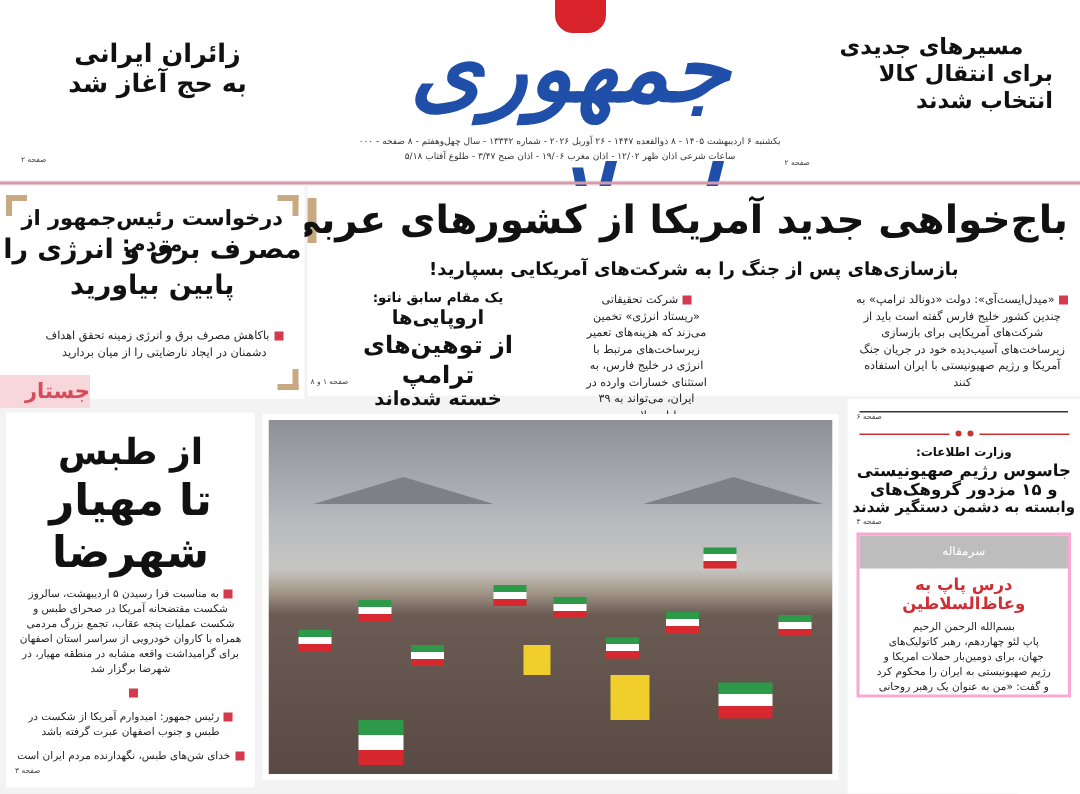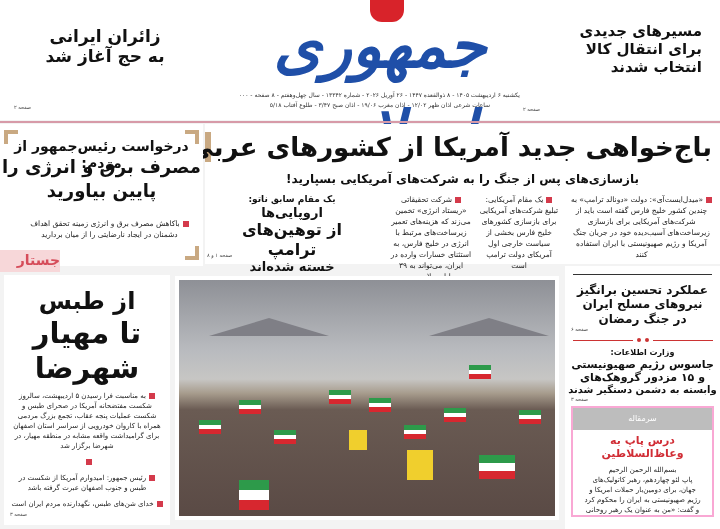--- a/index.html
+++ b/index.html
@@ -45,39 +45,36 @@
     <div class="abs blood"></div>
     <div class="abs logo">
       <div class="logo-text">جمهوری اسلامی</div>
     </div>
     <div class="abs dateline" style="left:240px;top:90px;width:280px;">
       <div style="white-space:nowrap;overflow:hidden;">یکشنبه ۶ اردیبهشت ۱۴۰۵ - ۸ ذوالقعده ۱۴۴۷ - ۲۶ آوریل ۲۰۲۶ - شماره ۱۳۳۴۲ - سال چهل‌وهفتم - ۸ صفحه - ۱۰۰۰۰ تومان</div>
       <div style="white-space:nowrap;overflow:hidden;">ساعات شرعی  اذان ظهر ۱۲/۰۲ - اذان مغرب ۱۹/۰۶ - اذان صبح ۳/۴۷ - طلوع آفتاب ۵/۱۸</div>
     </div>
 
     <div class="abs" style="left:540px;top:18px;width:170px;">
-      <div class="side-head" style="font-size:15px;text-align:right;padding-right:8px;margin-top:4px;">مسیرهای جدیدی</div>
+      <div class="side-head" style="font-size:15px;text-align:center;padding-right:8px;margin-top:4px;">مسیرهای جدیدی</div>
       <div class="side-head" style="font-size:15px;text-align:right;padding-right:8px;">برای انتقال کالا</div>
       <div class="side-head" style="font-size:15px;text-align:right;padding-right:8px;">انتخاب شدند</div>
     </div>
     <div class="abs page-ref" style="left:523px;top:106px;">صفحه ۲</div>
   </div>
 
   <div class="abs rule-pink" style="left:0;top:121px;width:720px;"></div>
 
   <div class="abs white" style="left:205px;top:124px;width:515px;height:140px;">
     <div class="abs" style="left:0;top:8px;width:6px;height:30px;background:#c9a982;"></div>
     <div class="abs main-head" style="right:8px;top:8px;">باج‌خواهی جدید آمریکا از کشورهای عربی خلیج فارس</div>
     <div class="abs sub-head" style="left:0;right:0;top:48px;">بازسازی‌های پس از جنگ را به شرکت‌های آمریکایی بسپارید!</div>
 
     <div class="abs col-text" style="right:6px;top:70px;width:145px;">
       <span class="bullet"></span><span>«میدل‌ایست‌آی»: دولت «دونالد ترامپ» به چندین کشور خلیج فارس گفته است باید از شرکت‌های آمریکایی برای بازسازی زیرساخت‌های آسیب‌دیده خود در جریان جنگ آمریکا و رژیم صهیونیستی با ایران استفاده کنند</span>
-    </div>
-    <div class="abs col-text" style="right:160px;top:70px;width:82px;">
-      <span class="bullet"></span><span>یک مقام آمریکایی: تبلیغ شرکت‌های آمریکایی برای بازسازی کشورهای خلیج فارس بخشی از سیاست خارجی اول آمریکای دولت ترامپ است</span>
     </div>
     <div class="abs col-text" style="right:248px;top:70px;width:82px;">
       <span class="bullet"></span><span>شرکت تحقیقاتی «ریستاد انرژی» تخمین می‌زند که هزینه‌های تعمیر زیرساخت‌های مرتبط با انرژی در خلیج فارس، به استثنای خسارات وارده در ایران، می‌تواند به ۳۹ میلیارد دلار برسد</span>
     </div>
 
     <div class="abs" style="left:12px;top:70px;width:150px;">
       <div class="side-head" style="font-size:9px;">یک مقام سابق ناتو:</div>
       <div class="side-head" style="font-size:13px;text-align:center;">اروپایی‌ها</div>
       <div class="side-head" style="font-size:16px;">از توهین‌های ترامپ</div>
       <div class="side-head" style="font-size:13px;">خسته شده‌اند</div>
@@ -131,25 +128,20 @@
     <div class="flag" style="left:290px;top:85px;"></div>
     <div class="flag" style="left:300px;top:175px;width:36px;height:24px;"></div>
     <div class="flag" style="left:340px;top:130px;"></div>
     <div class="flag" style="left:60px;top:200px;width:30px;height:30px;"></div>
     <div class="yflag" style="left:170px;top:150px;"></div>
     <div class="yflag" style="left:228px;top:170px;width:26px;height:30px;"></div>
   </div>
 
   <div class="abs white" style="left:565px;top:266px;width:155px;height:263px;">
     <div style="height:1px;background:#333;margin:8px 8px 0;"></div>
-    <div style="margin-top:8px;">
-      <div class="side-head" style="font-size:12px;">عملکرد تحسین برانگیز</div>
-      <div class="side-head" style="font-size:12px;">نیروهای مسلح ایران</div>
-      <div class="side-head" style="font-size:12px;">در جنگ رمضان</div>
-    </div>
     <div class="page-ref" style="text-align:left;padding-left:6px;">صفحه ۶</div>
     <div class="ornament" style="margin:6px 0;">
       <span class="line"></span>
         <span class="dot"></span>
         <span class="dot"></span>
         <span class="line"></span>
     </div>
     <div>
       <div class="side-head" style="font-size:8px;">وزارت اطلاعات:</div>
       <div class="side-head" style="font-size:11px;">جاسوس رژیم صهیونیستی</div>

